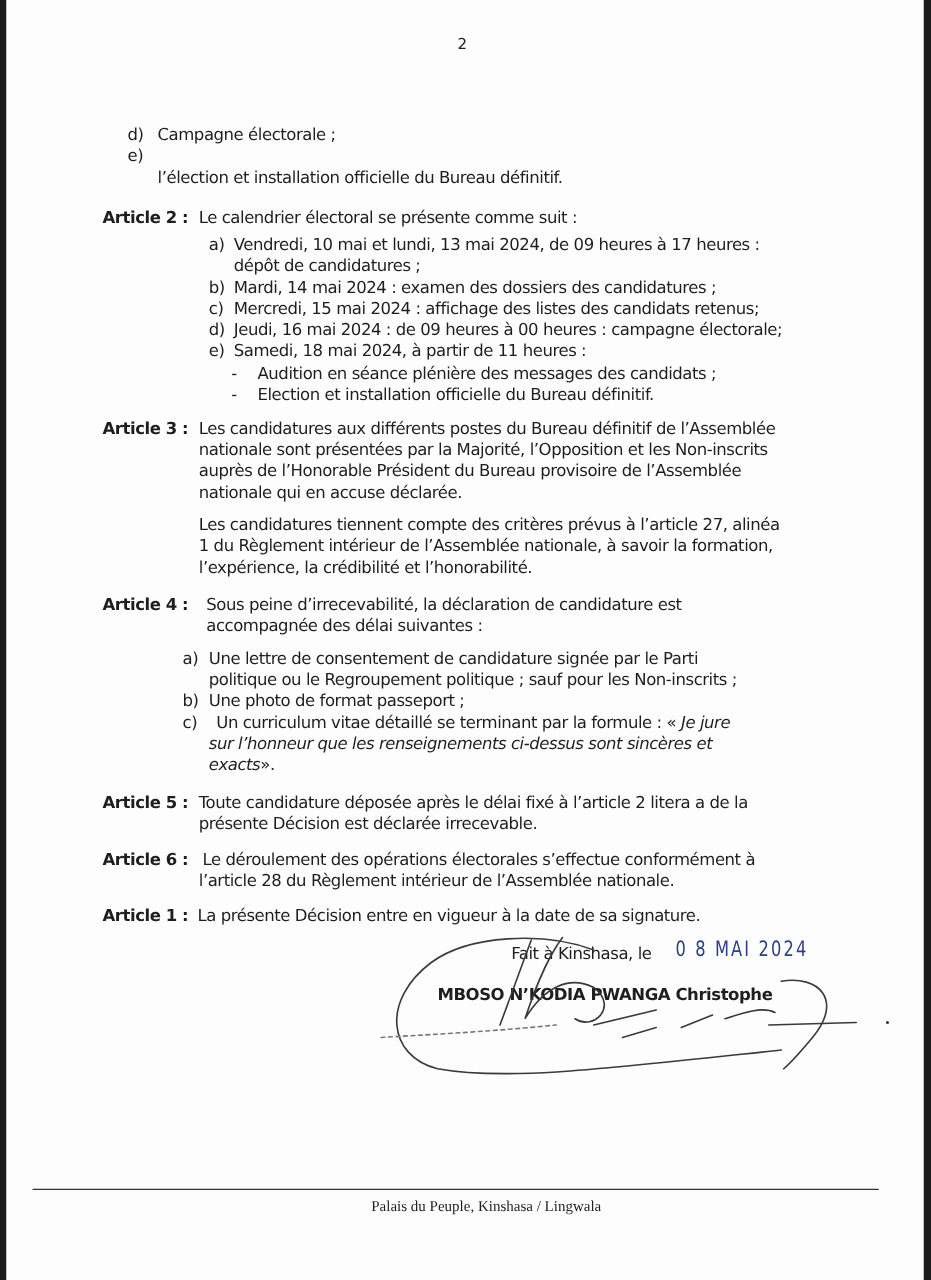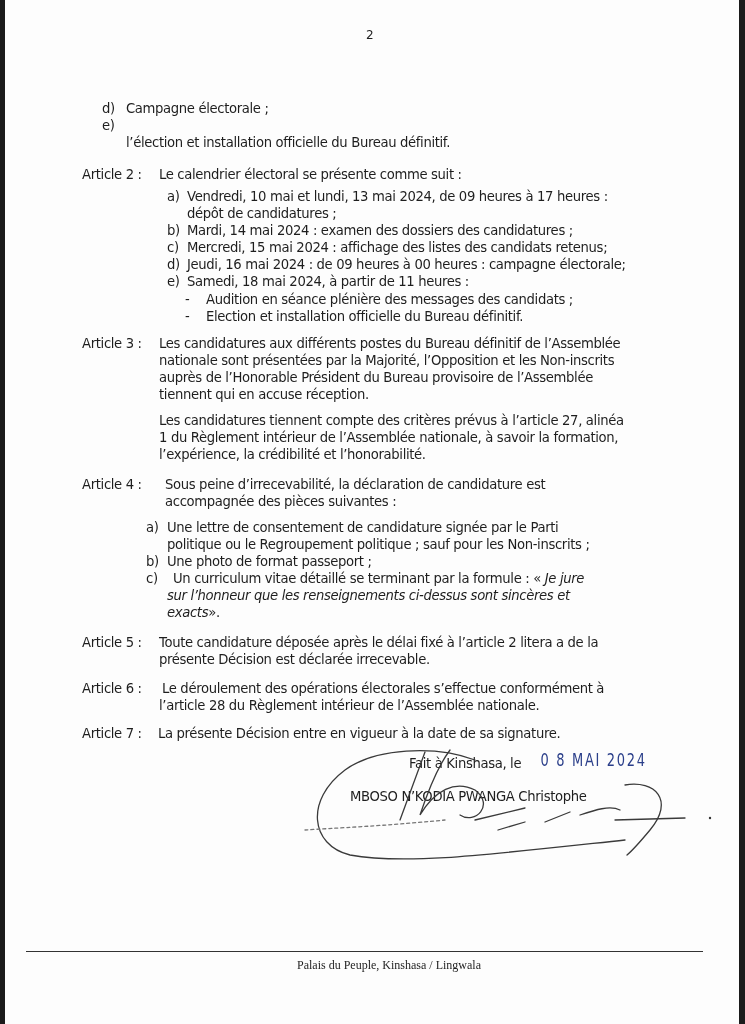--- a/index.html
+++ b/index.html
@@ -8,21 +8,21 @@
     background: #1b1b1b;
     font-family: "DejaVu Sans", sans-serif;
     color: #1e1e1e;
   }
   .page {
     position: absolute; left: 5px; top: 0; width: 734px; height: 1024px;
     background: #fdfdfd;
   }
   .abs { position: absolute; white-space: nowrap; }
   .t { font-size: 13.2px; letter-spacing: -0.35px; line-height: 17px; transform-origin: left top; }
-  .b { font-weight: normal; }
+  .b { font-weight: bold; }
   .i { font-style: italic; }
   .pagenum { left: 361px; top: 28px; font-size: 12px; }
   .sig-date { color: #2b3f8a; font-family: "Liberation Sans Narrow","DejaVu Sans Condensed","Liberation Sans", sans-serif; font-size: 17px; letter-spacing: 2px; transform: scaleX(0.85); }
   .rule { position: absolute; left: 21px; top: 951px; width: 677px; height: 1.4px; background: #333; }
   .footer { left: 17px; width: 734px; top: 958px; text-align: center; font-family: "Liberation Serif", serif; font-size: 12px; }
   .signature { position: absolute; left: 0; top: 0; pointer-events: none; }
 </style>
 </head>
 <body>
 
@@ -52,49 +52,49 @@
 
   <div class="abs t" style="left:180px;top:291px;">-</div>
   <div class="abs t" style="left:201px;top:291px;">Audition en séance plénière des messages des candidats ;</div>
   <div class="abs t" style="left:180px;top:308px;">-</div>
   <div class="abs t" style="left:201px;top:308px;">Election et installation officielle du Bureau définitif.</div>
 
   <div class="abs t b" style="left:77px;top:335px;">Article 3 :</div>
   <div class="abs t" style="left:154px;top:335px;width:513px;">Les candidatures aux différents postes du Bureau définitif de l’Assemblée</div>
   <div class="abs t" style="left:154px;top:352px;">nationale sont présentées par la Majorité, l’Opposition et les Non-inscrits</div>
   <div class="abs t" style="left:154px;top:369px;">auprès de l’Honorable Président du Bureau provisoire de l’Assemblée</div>
-  <div class="abs t" style="left:154px;top:386px;">tiennent qui en accuse réception.</div>
+  <div class="abs t" style="left:154px;top:386px;">nationale qui en accuse déclarée.</div>
 
   <div class="abs t" style="left:154px;top:412px;">Les candidatures tiennent compte des critères prévus à l’article 27, alinéa</div>
   <div class="abs t" style="left:154px;top:429px;">1 du Règlement intérieur de l’Assemblée nationale, à savoir la formation,</div>
   <div class="abs t" style="left:154px;top:446px;">l’expérience, la crédibilité et l’honorabilité.</div>
 
   <div class="abs t b" style="left:77px;top:476px;">Article  4 :</div>
   <div class="abs t" style="left:160px;top:476px;">Sous peine d’irrecevabilité, la déclaration de candidature est</div>
-  <div class="abs t" style="left:160px;top:493px;">accompagnée des pièces suivantes :</div>
+  <div class="abs t" style="left:160px;top:493px;">accompagnée des délai suivantes :</div>
 
   <div class="abs t" style="left:141px;top:519px;">a)</div>
   <div class="abs t" style="left:162px;top:536px;">politique ou le Regroupement politique ; sauf pour les Non-inscrits ;</div>
   <div class="abs t" style="left:162px;top:519px;">Une lettre de consentement de candidature signée par le Parti</div>
   <div class="abs t" style="left:141px;top:553px;">b)</div>
   <div class="abs t" style="left:162px;top:553px;">Une photo de format passeport ;</div>
   <div class="abs t" style="left:141px;top:570px;">c)</div>
   <div class="abs t" style="left:168px;top:570px;text-align:right;"><span>Un curriculum vitae détaillé se terminant par la formule : «</span> <span class="i">Je jure</span></div>
   <div class="abs t i" style="left:162px;top:587px;">sur l’honneur que les renseignements ci-dessus sont sincères et</div>
   <div class="abs t" style="left:162px;top:604px;"><span class="i">exacts</span><span>».</span></div>
 
   <div class="abs t b" style="left:77px;top:634px;">Article 5 :</div>
   <div class="abs t" style="left:154px;top:634px;">Toute candidature déposée après le délai fixé à l’article 2 litera a de la</div>
   <div class="abs t" style="left:154px;top:651px;">présente Décision est déclarée irrecevable.</div>
 
   <div class="abs t b" style="left:77px;top:680px;">Article 6 :</div>
   <div class="abs t" style="left:157px;top:680px;">Le déroulement des opérations électorales s’effectue conformément à</div>
   <div class="abs t" style="left:154px;top:697px;">l’article 28 du Règlement intérieur de l’Assemblée nationale.</div>
 
-  <div class="abs t b" style="left:77px;top:725px;">Article 7 :</div>
+  <div class="abs t b" style="left:77px;top:725px;">Article 1 :</div>
   <div class="abs t" style="left:153px;top:725px;">La présente Décision entre en vigueur à la date de sa signature.</div>
 
   <div class="abs t" style="left:404px;top:755px;">Fait à Kinshasa, le</div>
   <div class="abs sig-date" style="left:526px;top:750px;">0 8  MAI  2024</div>
   <div class="abs t b" style="left:345px;top:788px;">MBOSO N’KODIA PWANGA Christophe</div>
 
   <svg class="signature" width="734" height="1024">
     <g fill="none" stroke="#3a3a3a" stroke-width="1.3" stroke-linecap="round">
       <path d="M 470 760 C 430 745, 370 748, 340 770 C 300 800, 305 845, 345 855 C 400 865, 480 855, 620 840"></path>
       <path d="M 420 752 L 395 820"></path>

